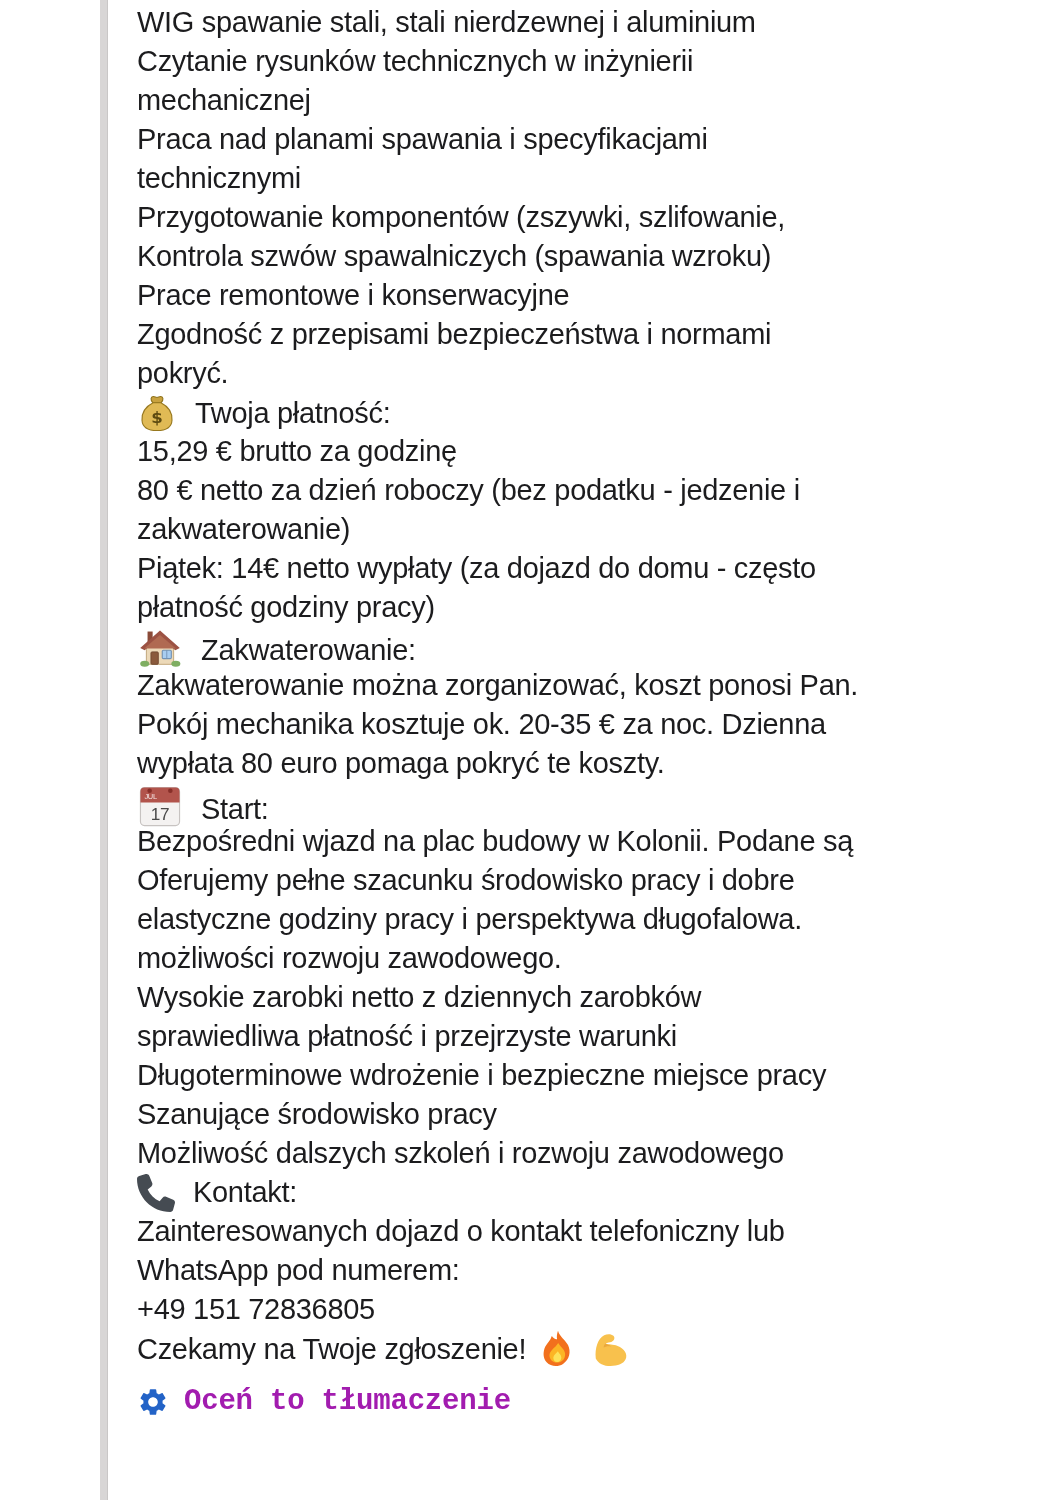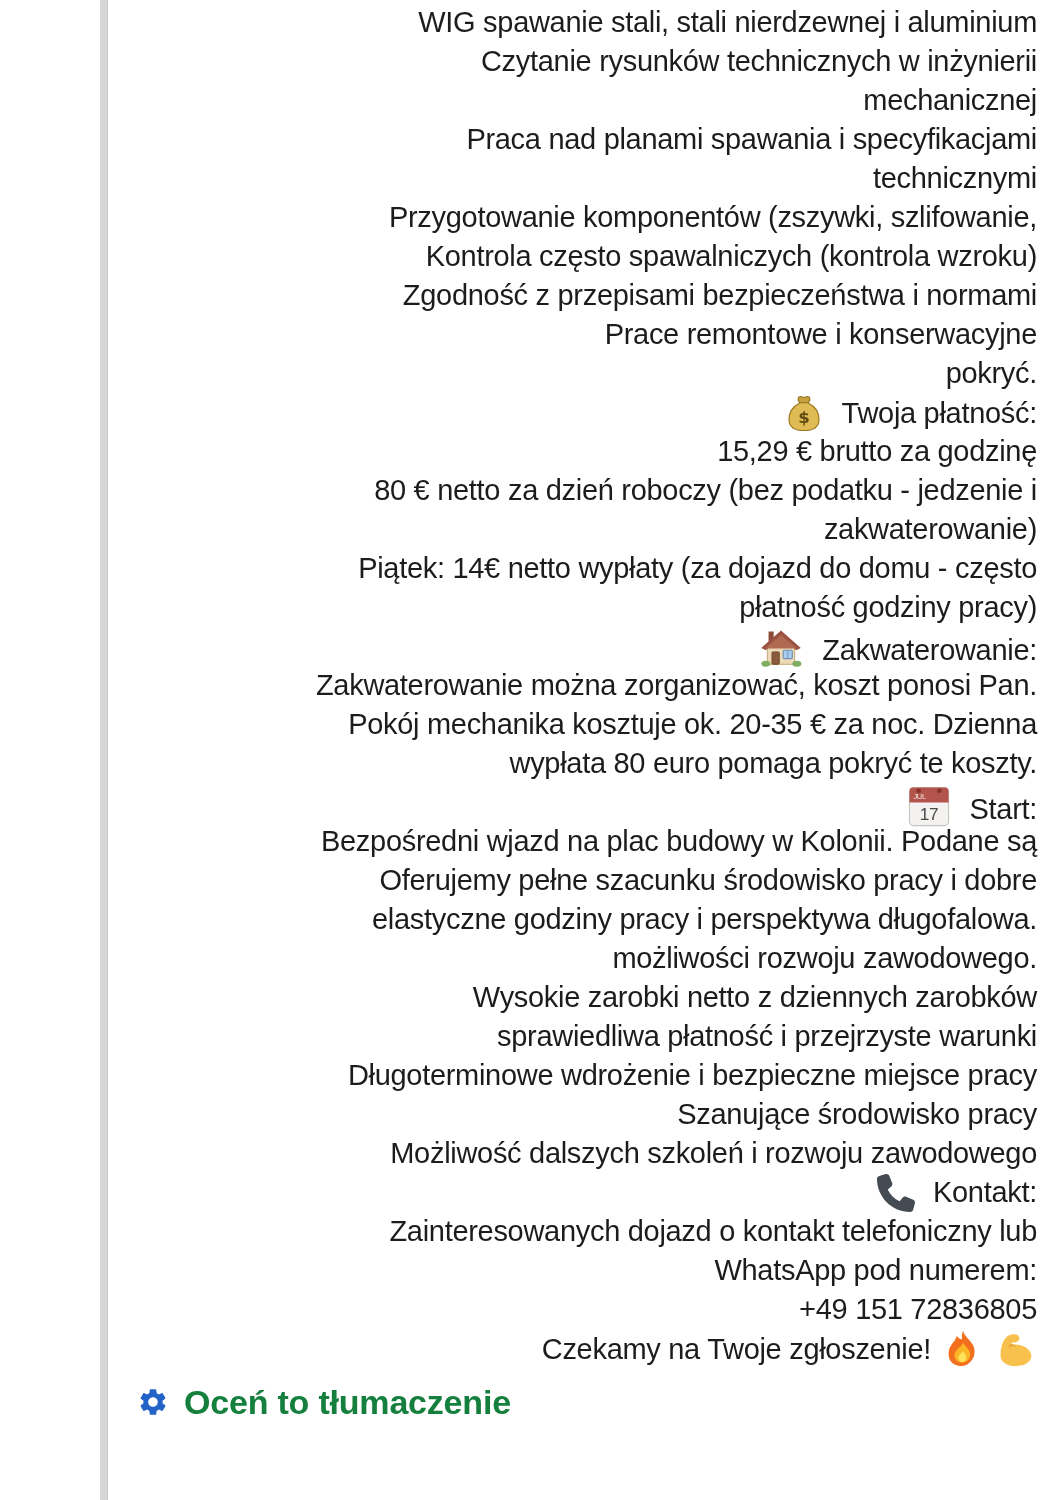--- a/index.html
+++ b/index.html
@@ -9,60 +9,60 @@
     font-family:"Liberation Sans","DejaVu Sans",sans-serif;
     overflow:hidden;position:relative;
   }
   .side-divider{
     position:absolute;left:100px;top:0;
     width:7px;height:1500px;
     background:#d8d6d6;
     border-right:1px solid #c9c7c7;
   }
   .content{
-    position:absolute;left:137px;top:3px;width:900px;text-align:right;
+    position:absolute;left:137px;top:3px;width:900px;
   }
   .line{
     font-size:29px;line-height:39px;
     color:#1c1c1e;letter-spacing:-0.3px;
     white-space:nowrap;height:39px;
   }
   .emoji{
     display:inline-block;vertical-align:-10px;
     margin-right:18px;line-height:0;
   }
   .emoji.trailing{margin-left:14px;margin-right:0;}
   .emoji svg{display:inline-block;}
   .rate-row{
     display:flex;align-items:center;gap:15px;
     margin-top:14px;height:40px;
     background:none;border:none;padding:0;cursor:pointer;
   }
   .rate-label{
-    font-size:34px;font-weight:700;letter-spacing:-0.2px;
-    color:#15803d;line-height:40px;
+    font-size:29px;font-weight:700;letter-spacing:-0.2px;
+    color:#a21caf;line-height:40px;font-family:Liberation Mono, monospace;
   }
   .gear{line-height:0;display:inline-block;}
 </style>
 </head>
 <body>
 
 <div class="page">
   <div class="side-divider"></div>
   <div class="content">
     <div id="lines">
         <div class="line"><span>WIG spawanie stali, stali nierdzewnej i aluminium</span></div>
         <div class="line"><span>Czytanie rysunków technicznych w inżynierii</span></div>
         <div class="line"><span>mechanicznej</span></div>
         <div class="line"><span>Praca nad planami spawania i specyfikacjami</span></div>
         <div class="line"><span>technicznymi</span></div>
         <div class="line"><span>Przygotowanie komponentów (zszywki, szlifowanie,</span></div>
-        <div class="line"><span>Kontrola często spawalniczych (kontrola wzroku)</span></div>
+        <div class="line"><span>Kontrola szwów spawalniczych (spawania wzroku)</span></div>
+        <div class="line"><span>Prace remontowe i konserwacyjne</span></div>
         <div class="line"><span>Zgodność z przepisami bezpieczeństwa i normami</span></div>
-        <div class="line"><span>Prace remontowe i konserwacyjne</span></div>
         <div class="line"><span>pokryć.</span></div>
         <div class="line"><span class="emoji"><svg width="40" height="40" viewBox="0 0 36 36">
               <path fill="#c9a23f" stroke="#8f731d" stroke-width="1" d="M14.2 8.6 C11.8 6 12.4 3.4 14.6 3.2 C16 3.1 16.8 4 18 4 C19.2 4 20 3.1 21.4 3.2 C23.6 3.4 24.2 6 21.8 8.6 Z"></path>
               <path fill="#e0ba55" stroke="#97781f" stroke-width="1" d="M14.5 8.8 C7 12.6 4.2 19 4.5 24.5 C4.9 31 10 33.8 18 33.8 C26 33.8 31.1 31 31.5 24.5 C31.8 19 29 12.6 21.5 8.8 Z"></path>
               <text x="18" y="27" font-size="15" font-weight="bold" fill="#5d4a10" text-anchor="middle" font-family="DejaVu Sans, sans-serif">$</text>
             </svg></span><span>Twoja płatność:</span></div>
         <div class="line"><span>15,29 € brutto za godzinę</span></div>
         <div class="line"><span>80 € netto za dzień roboczy (bez podatku - jedzenie i</span></div>
         <div class="line"><span>zakwaterowanie)</span></div>
         <div class="line"><span>Piątek: 14€ netto wypłaty (za dojazd do domu - często</span></div>

